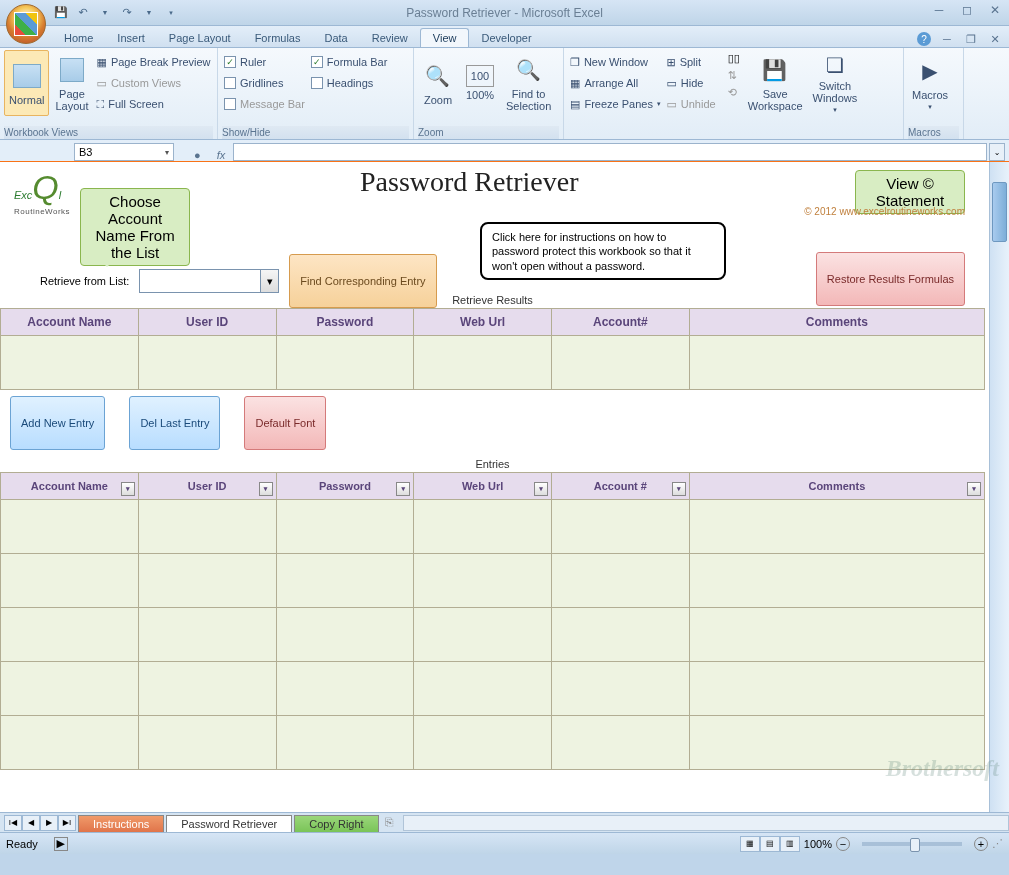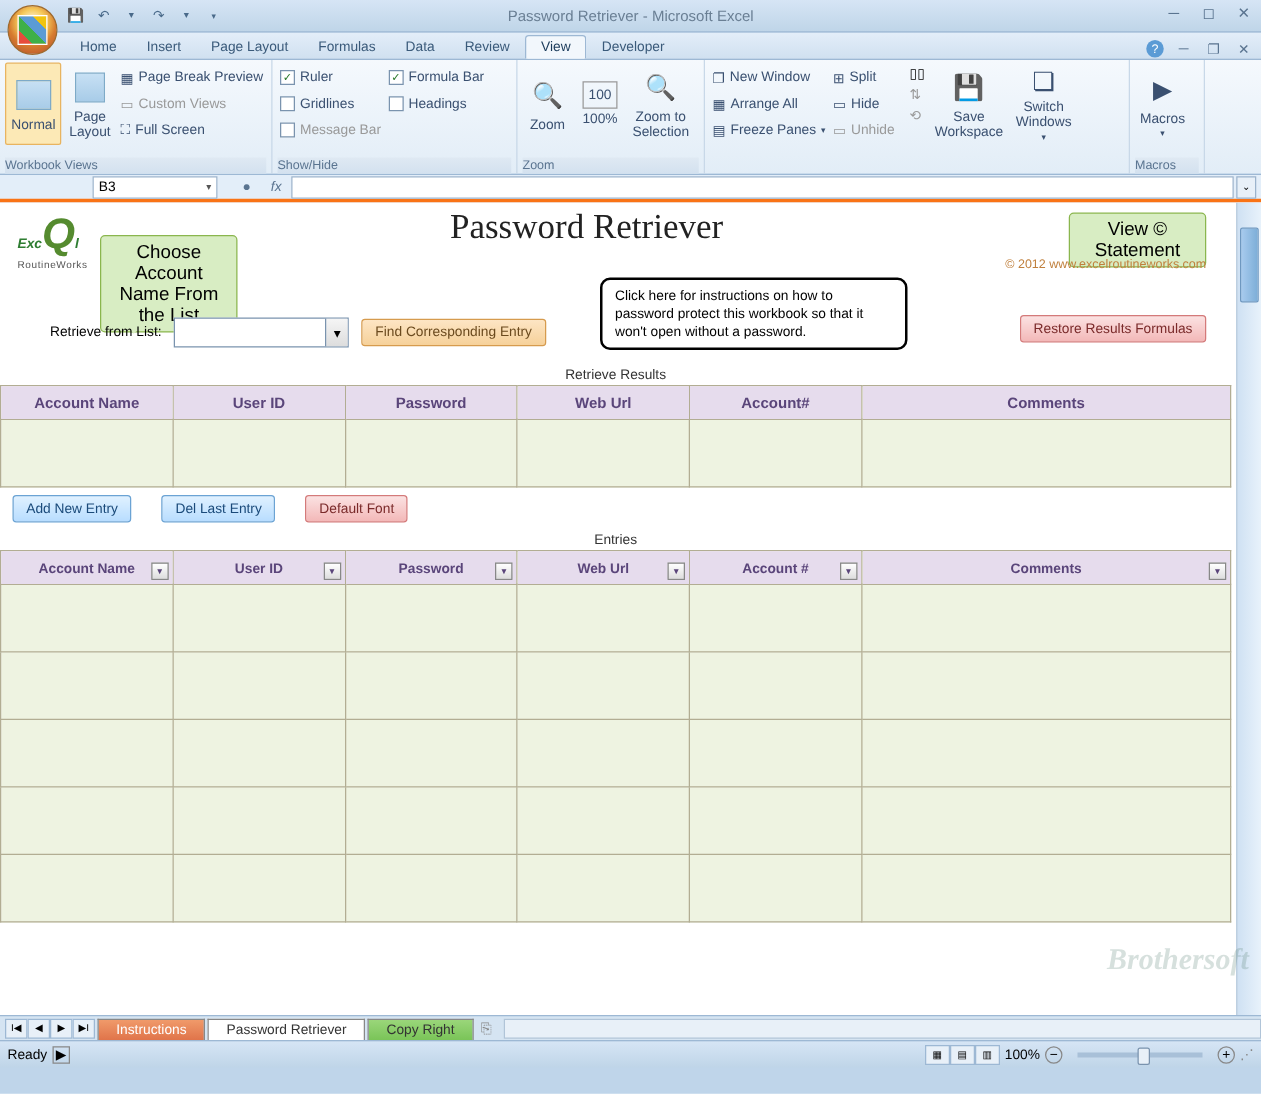--- a/index.html
+++ b/index.html
@@ -20,43 +20,43 @@
 .ribbon{height:92px;background:linear-gradient(#f5f9fd,#e2edf7);display:flex;border-bottom:1px solid #9db8d4}
 .group{border-right:1px solid #c8d8e8;display:flex;flex-direction:column;justify-content:space-between;padding:2px 4px 0}
 .group-body{display:flex;flex:1;align-items:flex-start;gap:2px}
 .group-label{text-align:left;color:#5a7490;font-size:10px;padding:1px 0;background:linear-gradient(#dfe9f3,#d3e1ef)}
 .bigbtn{display:flex;flex-direction:column;align-items:center;justify-content:center;padding:2px 4px;height:66px;min-width:40px;text-align:center;color:#3a5070;gap:2px}
 .bigbtn.sel{background:#fce9b6;border:1px solid #e8b460;border-radius:2px}
 .bigbtn .ic{width:32px;height:32px;display:flex;align-items:center;justify-content:center;font-size:20px}
 .col{display:flex;flex-direction:column;gap:1px;padding:2px}
 .rowi{display:flex;align-items:center;gap:4px;color:#3a5070;white-space:nowrap;height:20px}
 .chk{width:12px;height:12px;border:1px solid #7a93ae;background:#fff;display:inline-flex;align-items:center;justify-content:center;font-size:9px;color:#2a7a2a}
-.formula-bar{height:22px;background:#e3eef9;display:flex;align-items:center;border-bottom:3px solid #f97316;padding:0 4px}
+.formula-bar{height:22px;background:#e3eef9;display:flex;align-items:flex-end;border-bottom:1px solid #f97316;padding:0 4px}
 .namebox{width:100px;height:18px;background:#fff;border:1px solid #9bb3cc;margin-left:70px;padding:0 4px;display:flex;align-items:center;justify-content:space-between}
 .namebox::after{content:"▾";font-size:8px;color:#555}
 .fx{margin:0 8px;font-style:italic;color:#5a7490}
 .fx-input{flex:1;height:18px;background:#fff;border:1px solid #9bb3cc}
 .fx-expand{width:16px;height:18px;border:1px solid #9bb3cc;background:#e8f0f8;display:flex;align-items:center;justify-content:center;margin-left:2px}
 .sheet{background:#fff;height:650px;position:relative;overflow:hidden}
 .sheet-inner{position:absolute;left:0;top:0;right:24px;bottom:0}
 .vscroll{position:absolute;right:0;top:0;width:20px;height:100%;background:linear-gradient(90deg,#cfe1f3,#e8f2fb);border-left:1px solid #a8c0d8}
 .vscroll .thumb{position:absolute;top:20px;left:2px;right:2px;height:60px;background:linear-gradient(90deg,#a8cbee,#7daed8);border:1px solid #6e98c0;border-radius:2px}
 .topsection{padding:6px 14px;display:flex;align-items:flex-start;gap:10px;position:relative;height:130px}
-.logo{font-family:Georgia,serif;font-size:28px;font-weight:bold;font-style:italic;color:#2e7d32}
+.logo{font-family:Georgia,serif;font-size:28px;font-weight:normal;font-style:italic;color:#2e7d32}
 .logo .q{color:#558b2f;font-size:34px}
 .logo-sub{font-size:8px;color:#555;letter-spacing:0.5px}
 .callout{background:#d8edc3;border:1px solid #8ab64e;border-radius:4px;padding:4px 8px;font-size:15px;text-align:center;width:110px;position:relative}
 .callout.left::after{content:"";position:absolute;bottom:-8px;left:20px;border:6px solid transparent;border-top-color:#d8edc3}
 .callout.right::after{content:"";position:absolute;bottom:-8px;right:20px;border:6px solid transparent;border-top-color:#d8edc3}
 .main-title{font-family:"Palatino Linotype",Georgia,serif;font-size:28px;color:#222;position:absolute;left:360px;top:4px}
 .instr-box{position:absolute;left:480px;top:60px;width:246px;height:58px;border:2px solid #000;border-radius:8px;padding:6px 10px;font-size:11px;line-height:1.3}
 .retrieve-row{position:absolute;left:40px;top:92px;display:flex;align-items:center;gap:10px}
 .combo{width:140px;height:24px;background:#fff;border:1px solid #7a93ae;display:flex}
 .combo-btn{width:18px;height:100%;border-left:1px solid #7a93ae;background:linear-gradient(#f5f5f5,#ddd);display:flex;align-items:center;justify-content:center;margin-left:auto}
-.btn{padding:4px 10px;border:1px solid;border-radius:3px;font-size:11px;cursor:default}
+.btn{padding:20px 10px;border:1px solid;border-radius:3px;font-size:11px;cursor:default}
 .btn-orange{background:linear-gradient(#fde5c4,#f6d19a);border-color:#d69b4e;color:#6b4a1e}
 .btn-blue{background:linear-gradient(#e0f1ff,#b8ddff);border-color:#6ba3d4;color:#1a4a7a}
 .btn-pink{background:linear-gradient(#fbe2e2,#f3b8b8);border-color:#d47a7a;color:#7a2a2a}
 
 .view-stmt{position:absolute;right:20px;top:8px}
 .copyright{position:absolute;right:20px;top:44px;font-size:10px;color:#c0803e}
 .restore-btn{position:absolute;right:20px;top:90px}
 .section-label{text-align:center;font-size:11px;color:#333;padding:2px}
 table.grid{width:100%;border-collapse:collapse}
 table.grid th{background:#e6dced;border:1px solid #b2ad93;padding:6px;color:#5a457a;font-weight:bold;font-size:12px;position:relative}
@@ -66,21 +66,21 @@
 .action-row{padding:6px 10px;display:flex;gap:24px}
 .sheet-tabs{height:20px;background:#d5e4f2;display:flex;align-items:center;border-top:1px solid #9db8d4;padding-left:4px;position:relative}
 .nav-arrows{display:flex;gap:0}
 .nav-arrows span{width:18px;height:16px;border:1px solid #9db8d4;background:#e8f0f8;display:flex;align-items:center;justify-content:center;font-size:8px}
 .stab{padding:2px 14px;border:1px solid #888;border-bottom:none;margin-left:2px;font-size:11px;position:relative;top:1px}
 .stab.red{background:linear-gradient(#f09a6a,#e0744a);color:#fff}
 .stab.white{background:#fff;color:#333}
 .stab.green{background:linear-gradient(#9ad67a,#7ac458);color:#333}
 .hscroll{flex:1;height:16px;margin-left:10px;background:#e8f0f8;border:1px solid #b0c4d8;position:relative}
 .statusbar{height:22px;background:linear-gradient(#d6e5f5,#bfd5e8);display:flex;align-items:center;padding:0 6px;border-top:1px solid #9db8d4;position:relative}
-.status-left{display:flex;gap:4px;align-items:center}
+.status-left{display:flex;gap:16px;align-items:center}
 .status-right{position:absolute;right:6px;display:flex;align-items:center;gap:4px}
 .view-btns{display:flex}
 .view-btns span{width:20px;height:16px;border:1px solid #9db8d4;background:#e8f0f8;display:flex;align-items:center;justify-content:center;font-size:8px}
 .zoom-slider{width:100px;height:4px;background:#a8c0d8;position:relative;margin:0 8px}
 .zoom-slider::after{content:"";position:absolute;left:48px;top:-4px;width:8px;height:12px;background:#e8f0f8;border:1px solid #7a93ae;border-radius:2px}
 .watermark{position:absolute;right:10px;bottom:30px;font-size:24px;font-style:italic;font-weight:bold;color:rgba(90,130,120,0.25);font-family:Georgia,serif;pointer-events:none}
 .ic-grid{width:28px;height:24px;background:linear-gradient(#c7e0f4,#a8cce8);border:1px solid #7daac8}
 .ic-mag{font-size:22px}
 </style>
 </head>
@@ -188,21 +188,21 @@
       <div class="bigbtn">
           <div class="ic ic-mag">🔍</div>
           <span>Zoom</span>
         </div>
       <div class="bigbtn">
           <div class="ic" style="font-size:11px;border:1px solid #999;width:28px;height:22px;display:flex;align-items:center;justify-content:center">100</div>
           <span>100%</span>
         </div>
       <div class="bigbtn">
           <div class="ic ic-mag">🔍</div>
-          <span style="white-space:pre-line">Zoom to
+          <span style="white-space:pre-line">Find to
 Selection</span>
         </div>
     </div>
     <div class="group-label">Zoom</div>
   </div>
   <div class="group" style="width:340px">
     <div class="group-body">
       <div class="col">
         <div class="rowi">
             <span>❐</span>

